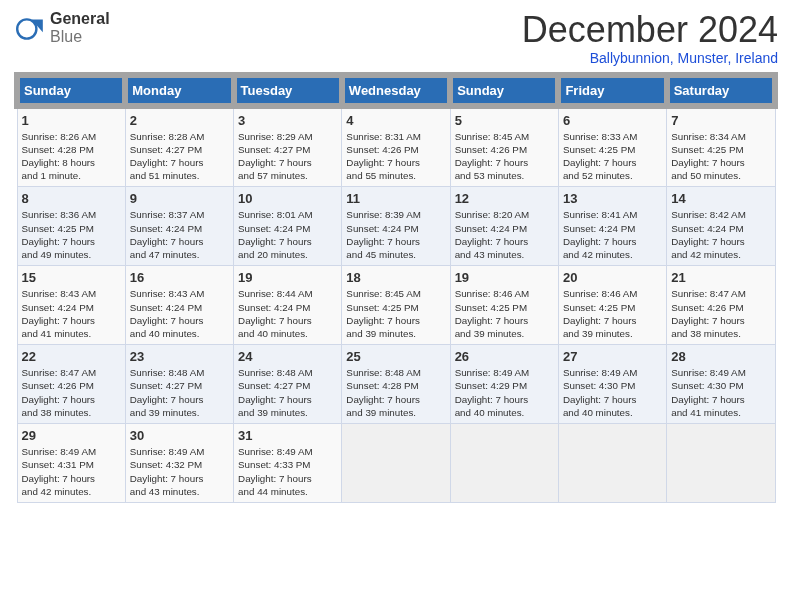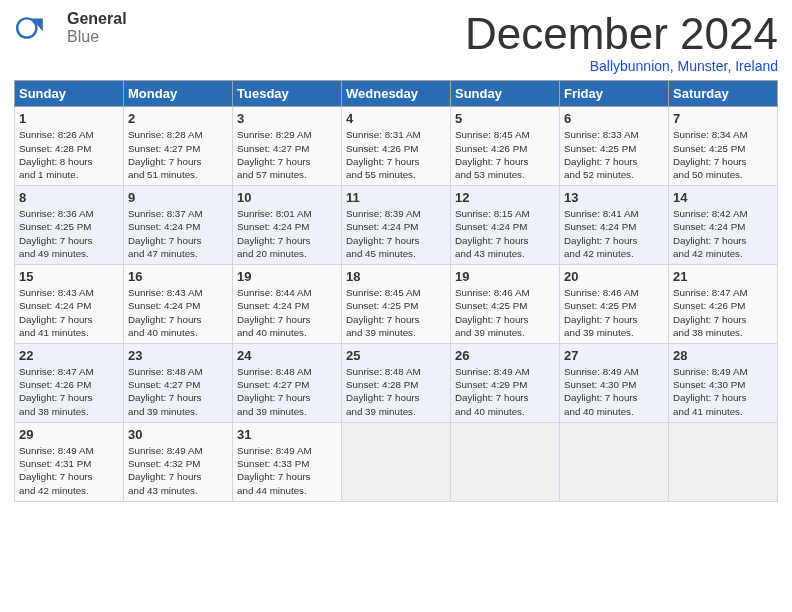--- a/index.html
+++ b/index.html
@@ -15,22 +15,22 @@
       padding: 10px 14px 8px 14px;
     }
     .header-row {
       display: flex;
       align-items: flex-start;
       justify-content: space-between;
       margin-bottom: 6px;
     }
     .logo {
       display: flex;
-      align-items: center;
-      gap: 17px;
+      align-items: flex-end;
+      gap: 0;
     }
     .logo-text {
       display: flex;
       flex-direction: column;
       line-height: 1.1;
     }
     .logo-general {
       font-size: 16px;
       font-weight: bold;
       color: #333;
@@ -42,21 +42,21 @@
     }
     .logo-icon {
       width: 32px;
       height: 32px;
       margin-right: 4px;
     }
     .title-block {
       text-align: right;
     }
     .month-title {
-      font-size: 44px;
+      font-size: 36px;
       font-weight: normal;
       color: #333;
       line-height: 1.1;
     }
     .location {
       font-size: 14px;
       color: #1d4ed8;
     }
     table {
       width: 100%;
@@ -65,21 +65,21 @@
     }
     thead tr {
       background-color: #2a6db5;
       color: #fff;
     }
     thead th {
       font-size: 13px;
       font-weight: bold;
       padding: 5px 4px;
       text-align: left;
-      border: 1px solid #a3a3a3;
+      border: 6px solid #a3a3a3;
     }
     tbody tr {
       vertical-align: top;
     }
     tbody tr:nth-child(odd) {
       background-color: #f9f9f9;
     }
     tbody tr:nth-child(even) {
       background-color: #eef2f8;
     }
@@ -214,21 +214,21 @@
           </td>
           <td>
             <span class="day-num">11</span>
             <span class="cell-line">Sunrise: 8:39 AM</span>
             <span class="cell-line">Sunset: 4:24 PM</span>
             <span class="cell-line">Daylight: 7 hours</span>
             <span class="cell-line">and 45 minutes.</span>
           </td>
           <td>
             <span class="day-num">12</span>
-            <span class="cell-line">Sunrise: 8:15 AM</span>
+            <span class="cell-line">Sunrise: 8:20 AM</span>
             <span class="cell-line">Sunset: 4:24 PM</span>
             <span class="cell-line">Daylight: 7 hours</span>
             <span class="cell-line">and 43 minutes.</span>
           </td>
           <td>
             <span class="day-num">13</span>
             <span class="cell-line">Sunrise: 8:41 AM</span>
             <span class="cell-line">Sunset: 4:24 PM</span>
             <span class="cell-line">Daylight: 7 hours</span>
             <span class="cell-line">and 42 minutes.</span>

